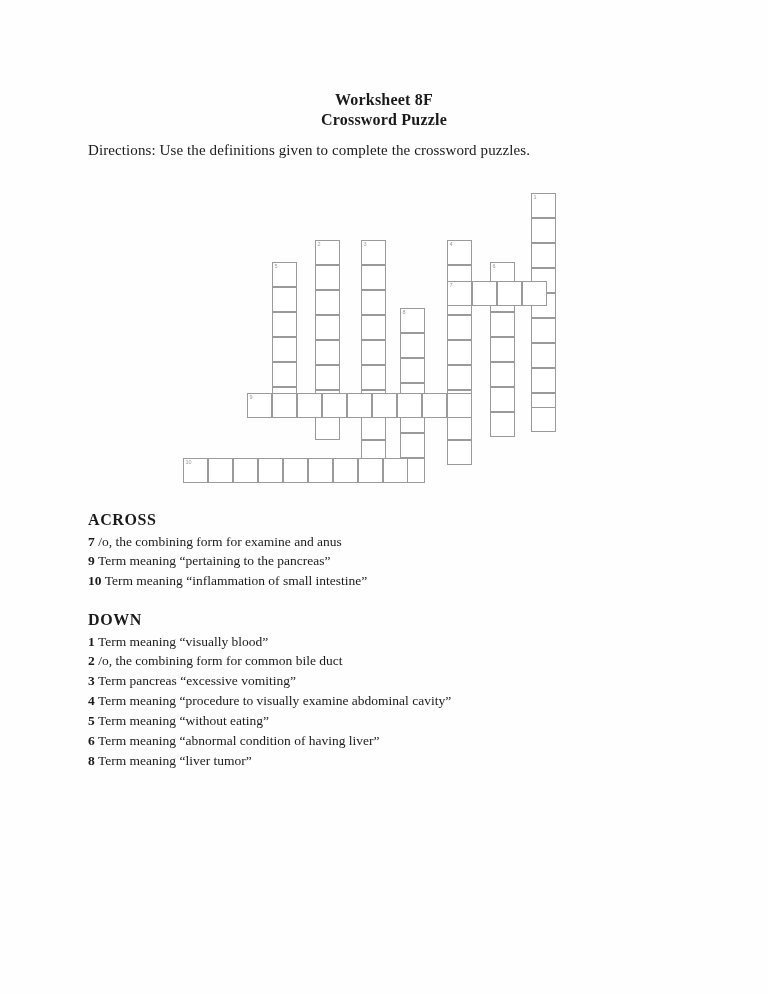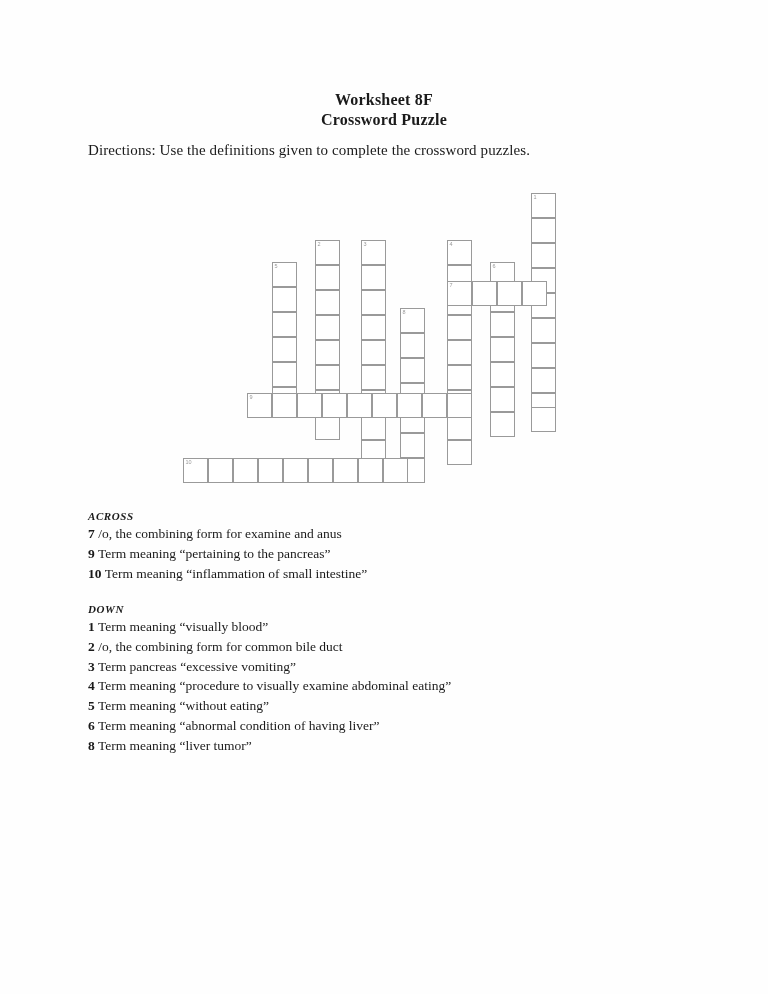--- a/index.html
+++ b/index.html
@@ -75,22 +75,21 @@
     position: absolute;
     left: 88px;
     top: 508px;
     width: 560px;
     font-size: 13.5px;
     line-height: 1.47;
   }
   .clue-heading {
     font-weight: bold;
     letter-spacing: 0.6px;
-    font-size: 11px;
-    font-style: italic;
+    font-size: 16px;
   }
   .clue-row {
     white-space: nowrap;
   }
   .clue-num {
     font-weight: bold;
   }
   .section-gap {
     height: 17px;
   }
@@ -214,20 +213,20 @@
         <div class="clue-row"><span class="clue-num">7</span><span> /o, the combining form for examine and anus</span></div>
         <div class="clue-row"><span class="clue-num">9</span><span> Term meaning “pertaining to the pancreas”</span></div>
         <div class="clue-row"><span class="clue-num">10</span><span> Term meaning “inflammation of small intestine”</span></div>
       </div>
     <div class="section-gap"></div>
     <div class="clue-heading">DOWN</div>
     <div id="down-list">
         <div class="clue-row"><span class="clue-num">1</span><span> Term meaning “visually blood”</span></div>
         <div class="clue-row"><span class="clue-num">2</span><span> /o, the combining form for common bile duct</span></div>
         <div class="clue-row"><span class="clue-num">3</span><span> Term pancreas “excessive vomiting”</span></div>
-        <div class="clue-row"><span class="clue-num">4</span><span> Term meaning “procedure to visually examine abdominal eating”</span></div>
+        <div class="clue-row"><span class="clue-num">4</span><span> Term meaning “procedure to visually examine abdominal cavity”</span></div>
         <div class="clue-row"><span class="clue-num">5</span><span> Term meaning “without eating”</span></div>
         <div class="clue-row"><span class="clue-num">6</span><span> Term meaning “abnormal condition of having liver”</span></div>
         <div class="clue-row"><span class="clue-num">8</span><span> Term meaning “liver tumor”</span></div>
       </div>
   </div>
 
 </div>
 
 </body></html>

